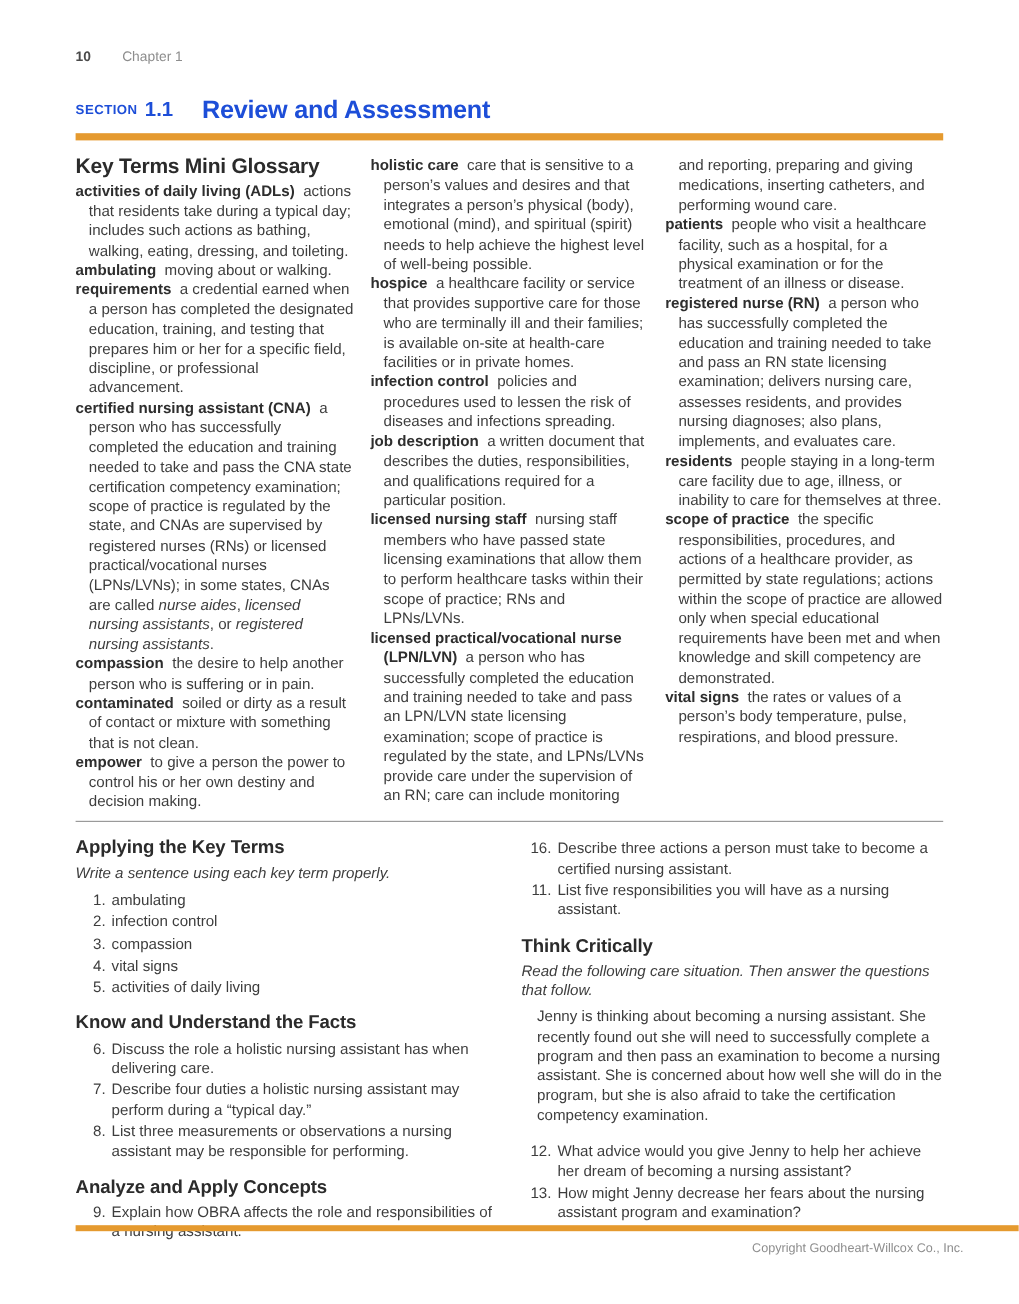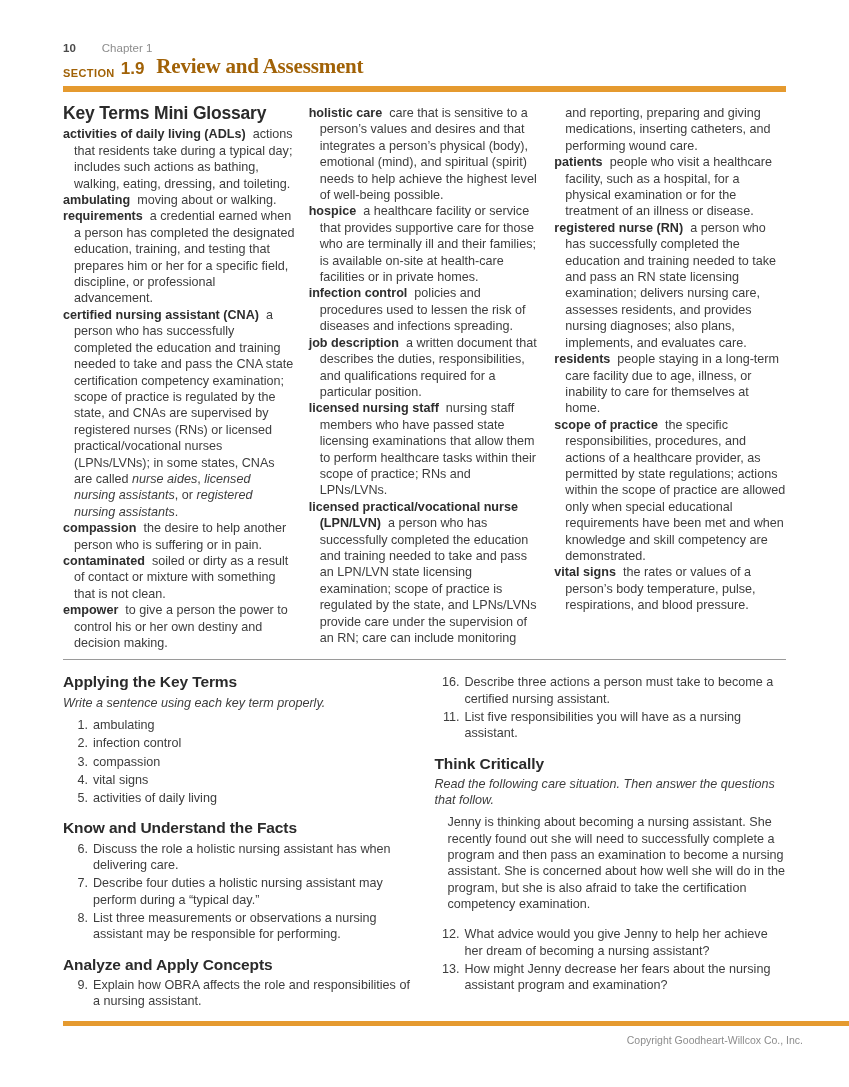--- a/index.html
+++ b/index.html
@@ -7,27 +7,27 @@
     position:relative;
     width:849px;height:1087px;
     box-sizing:border-box;
     padding:42px 63px 0 63px;
     font-family:"Liberation Sans",sans-serif;
     color:#3d3d3d;
     background:#ffffff;
     overflow:hidden;
   }
   
-  .runhead{display:flex;align-items:baseline;gap:26px;font-size:11.5px;color:#8d8d8d;}
+  .runhead{display:flex;align-items:baseline;gap:26px;font-size:11.5px;color:#8d8d8d;margin-bottom:26px;}
   .runhead .pgnum{font-weight:bold;color:#4a4a4a;}
   
-  .section-head{display:flex;align-items:flex-end;margin-bottom:7px;color:#a16207;}
+  .section-head{display:flex;align-items:center;margin-bottom:7px;color:#1d4ed8;}
   .eyebrow{font-size:11px;font-weight:bold;letter-spacing:.4px;}
   .secnum{font-size:17px;font-weight:bold;margin-left:6px;}
-  .sectitle{font-size:21px;font-weight:bold;margin-left:12px;letter-spacing:-.2px;font-family:Liberation Serif, serif;}
+  .sectitle{font-size:21px;font-weight:bold;margin-left:24px;letter-spacing:-.2px;}
   .rule{height:6px;width:100%;}
   
   .glossary{display:flex;gap:14px;margin-top:13px;min-height:542px;align-items:flex-start;}
   .gcol{flex:1;font-size:12.6px;line-height:16.4px;}
   .gloss-heading{font-size:17.5px;font-weight:bold;color:#2b2b2b;letter-spacing:-.2px;margin:0 0 5px 0;}
   .entry{padding-left:11px;text-indent:-11px;}
   .entry b{color:#2e2e2e;}
   .entry.cont{text-indent:0;}
   .divider{border:0;border-top:1px solid #9a9a9a;margin:8px 0 12px 0;}
   
@@ -50,21 +50,21 @@
 
 <div class="page">
 
   <div class="runhead">
     <span class="pgnum">10</span>
     <span class="chapter">Chapter 1</span>
   </div>
 
   <div class="section-head">
     <span class="eyebrow">SECTION</span>
-    <span class="secnum">1.9</span>
+    <span class="secnum">1.1</span>
     <span class="sectitle">Review and Assessment</span>
   </div>
 
   <div class="rule accent" style="background: rgb(229, 154, 47);"></div>
 
   <div class="glossary">
     <div class="gcol">
       <div class="gloss-heading">Key Terms Mini Glossary</div>
       <div>
           <div class="entry"><b>activities of daily living (ADLs)</b>&nbsp; <span>actions that residents take during a typical day; includes such actions as bathing, walking, eating, dressing, and toileting.</span></div>
@@ -84,21 +84,21 @@
           <div class="entry"><b>job description</b>&nbsp; <span>a written document that describes the duties, responsibilities, and qualifications required for a particular position.</span></div>
           <div class="entry"><b>licensed nursing staff</b>&nbsp; <span>nursing staff members who have passed state licensing examinations that allow them to perform healthcare tasks within their scope of practice; RNs and LPNs/LVNs.</span></div>
           <div class="entry"><b>licensed practical/vocational nurse (LPN/LVN)</b>&nbsp; <span>a person who has successfully completed the education and training needed to take and pass an LPN/LVN state licensing examination; scope of practice is regulated by the state, and LPNs/LVNs provide care under the supervision of an RN; care can include monitoring</span></div>
         </div>
     </div>
     <div class="gcol">
       <div>
           <div class="entry cont"><span>and reporting, preparing and giving medications, inserting catheters, and performing wound care.</span></div>
           <div class="entry"><b>patients</b>&nbsp; <span>people who visit a healthcare facility, such as a hospital, for a physical examination or for the treatment of an illness or disease.</span></div>
           <div class="entry"><b>registered nurse (RN)</b>&nbsp; <span>a person who has successfully completed the education and training needed to take and pass an RN state licensing examination; delivers nursing care, assesses residents, and provides nursing diagnoses; also plans, implements, and evaluates care.</span></div>
-          <div class="entry"><b>residents</b>&nbsp; <span>people staying in a long-term care facility due to age, illness, or inability to care for themselves at home.</span></div>
+          <div class="entry"><b>residents</b>&nbsp; <span>people staying in a long-term care facility due to age, illness, or inability to care for themselves at three.</span></div>
           <div class="entry"><b>scope of practice</b>&nbsp; <span>the specific responsibilities, procedures, and actions of a healthcare provider, as permitted by state regulations; actions within the scope of practice are allowed only when special educational requirements have been met and when knowledge and skill competency are demonstrated.</span></div>
           <div class="entry"><b>vital signs</b>&nbsp; <span>the rates or values of a person’s body temperature, pulse, respirations, and blood pressure.</span></div>
         </div>
     </div>
   </div>
 
   <hr class="divider">
 
   <div class="bottom">
     <div class="bcol">

